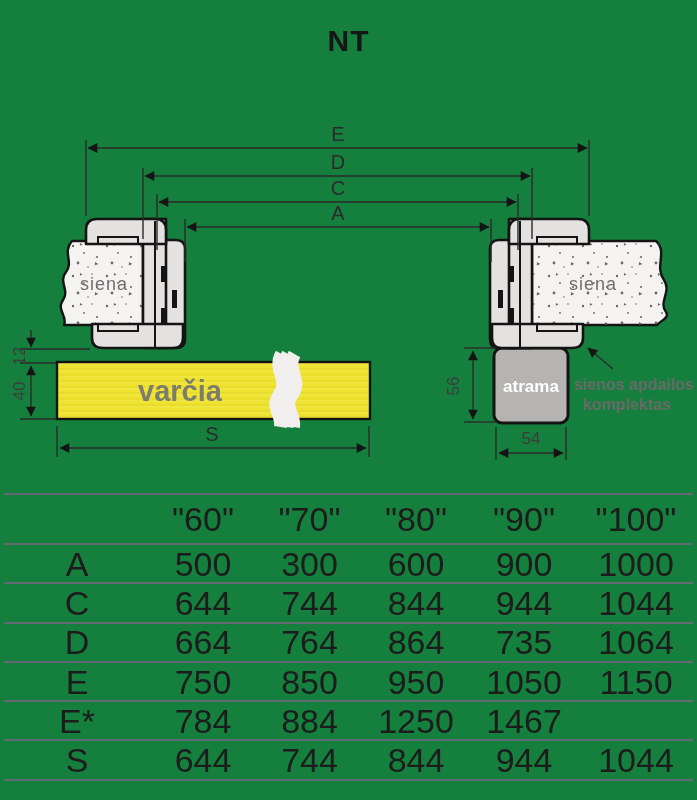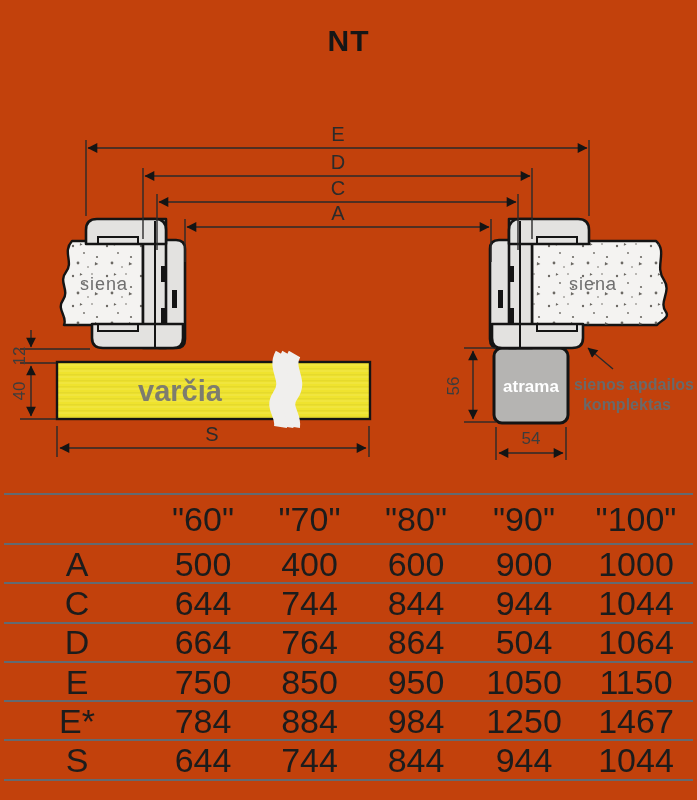--- a/index.html
+++ b/index.html
@@ -1,17 +1,17 @@
 <!DOCTYPE html>
 <html><head>
 <meta charset="utf-8">
 <style>
   html,body{margin:0;padding:0;}
   body{background:#f0efed;font-family:"Liberation Sans",sans-serif;}
-  .stage{position:relative;width:697px;height:800px;background:#c2410c;overflow:hidden;}
+  .stage{position:relative;width:697px;height:800px;background:#15803d;overflow:hidden;}
   .title{position:absolute;top:24px;left:0;width:100%;text-align:center;
          font-size:30px;font-weight:700;color:#161616;margin:0;letter-spacing:1px;}
   svg.diagram{position:absolute;top:0;left:0;display:block;}
 
   
   .dim-table{position:absolute;left:4px;top:493px;width:689px;
              border-top:2px solid #636a71;}
   .t-row{display:grid;grid-template-columns:146px 106px 107px 106px 110px 114px;
          border-bottom:2px solid #636a71;align-items:center;}
   .t-row.header{height:48px;}
@@ -171,58 +171,57 @@
       <div class="t-cell">"60"</div>
       <div class="t-cell">"70"</div>
       <div class="t-cell">"80"</div>
       <div class="t-cell">"90"</div>
       <div class="t-cell">"100"</div>
     </div>
 
     <div class="t-row data">
       <div class="t-cell rowlabel">A</div>
       <div class="t-cell">500</div>
-      <div class="t-cell">400</div>
+      <div class="t-cell">300</div>
       <div class="t-cell">600</div>
       <div class="t-cell">900</div>
       <div class="t-cell">1000</div>
     </div>
 
     <div class="t-row data">
       <div class="t-cell rowlabel">C</div>
       <div class="t-cell">644</div>
       <div class="t-cell">744</div>
       <div class="t-cell">844</div>
       <div class="t-cell">944</div>
       <div class="t-cell">1044</div>
     </div>
 
     <div class="t-row data">
       <div class="t-cell rowlabel">D</div>
       <div class="t-cell">664</div>
       <div class="t-cell">764</div>
       <div class="t-cell">864</div>
-      <div class="t-cell">504</div>
+      <div class="t-cell">735</div>
       <div class="t-cell">1064</div>
     </div>
 
     <div class="t-row data">
       <div class="t-cell rowlabel">E</div>
       <div class="t-cell">750</div>
       <div class="t-cell">850</div>
       <div class="t-cell">950</div>
       <div class="t-cell">1050</div>
       <div class="t-cell">1150</div>
     </div>
 
     <div class="t-row data">
       <div class="t-cell rowlabel">E*</div>
       <div class="t-cell">784</div>
       <div class="t-cell">884</div>
-      <div class="t-cell">984</div>
       <div class="t-cell">1250</div>
       <div class="t-cell">1467</div>
     </div>
 
     <div class="t-row data">
       <div class="t-cell rowlabel">S</div>
       <div class="t-cell">644</div>
       <div class="t-cell">744</div>
       <div class="t-cell">844</div>
       <div class="t-cell">944</div>

